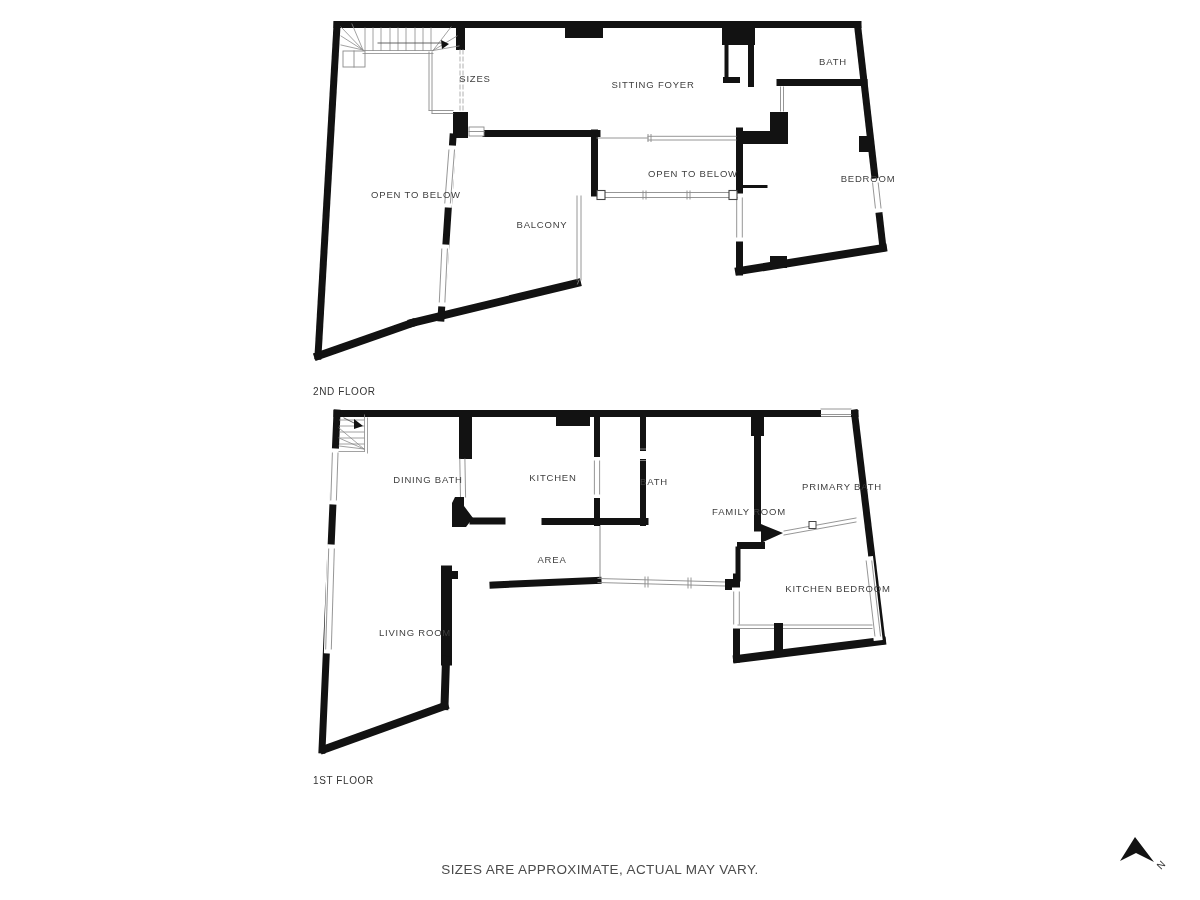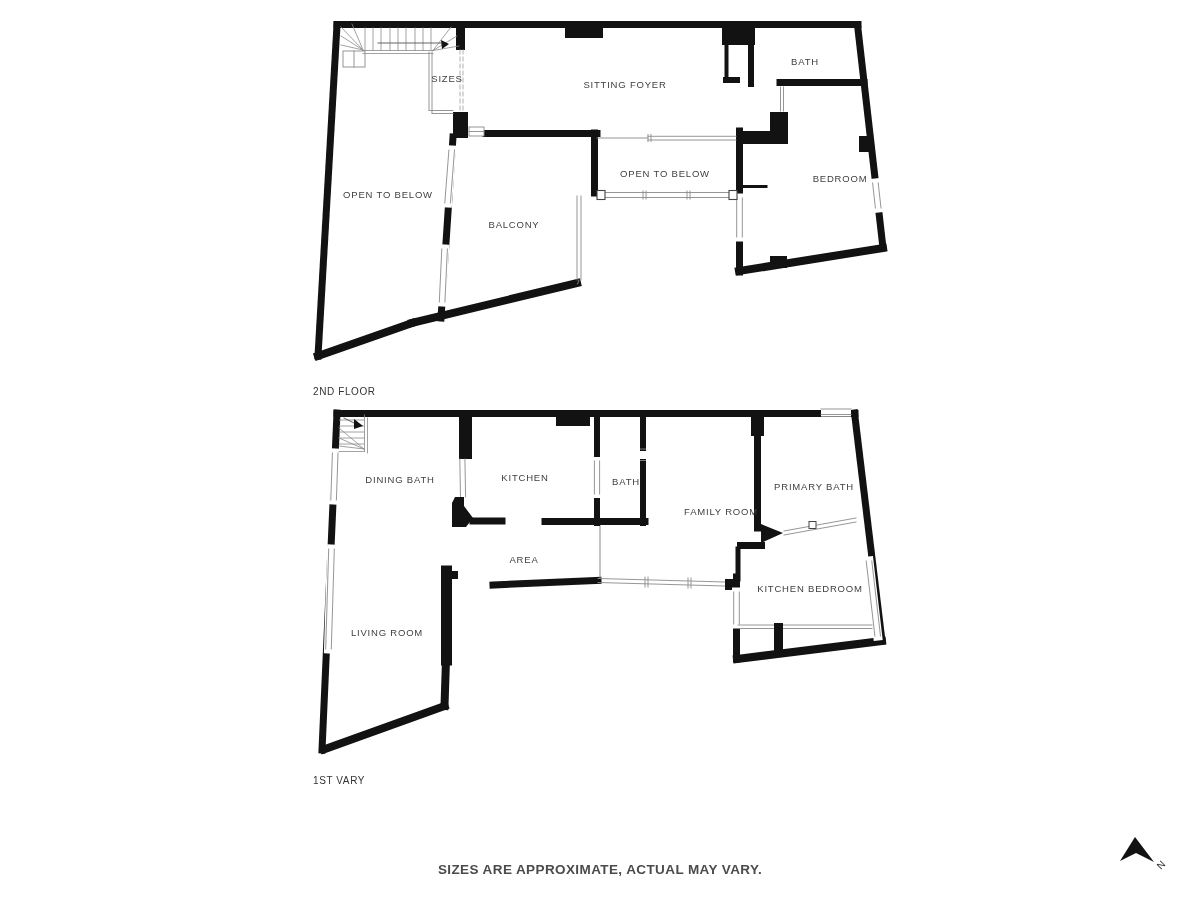--- a/index.html
+++ b/index.html
@@ -3,29 +3,29 @@
 <meta charset="utf-8">
 <style>
   html,body{margin:0;padding:0;background:#ffffff;}
   body{width:1200px;height:900px;position:relative;overflow:hidden;
        font-family:"Liberation Sans", sans-serif;}
   .stage{position:absolute;inset:0;width:1200px;height:900px;}
   svg.plan{position:absolute;left:0;top:0;}
   .room-label{
     position:absolute;transform:translate(-50%,-50%);
     font-size:9.5px;letter-spacing:0.8px;color:#3e3e3e;
-    white-space:nowrap;font-weight:400;
+    white-space:nowrap;font-weight:400;margin-left:28px;
   }
   .floor-label{
     position:absolute;transform:translate(0,-50%);
     font-size:10px;letter-spacing:0.6px;color:#333333;white-space:nowrap;
   }
   .footer-note{
     position:absolute;transform:translate(-50%,-50%);
-    font-size:13.5px;letter-spacing:0.4px;color:#4b4b4b;white-space:nowrap;font-weight:bold;
+    font-size:13.5px;letter-spacing:0.4px;color:#4b4b4b;white-space:nowrap;
   }
 </style>
 </head>
 <body>
 
 <div class="stage">
 
   <svg class="plan" width="1200" height="900" viewBox="0 0 1200 900">
 
     <g stroke="#121212" fill="none" stroke-linecap="square">
@@ -186,17 +186,17 @@
   <div class="room-label" style="left:400px;top:479px">DINING BATH</div>
   <div class="room-label" style="left:525px;top:477px">KITCHEN</div>
   <div class="room-label" style="left:626px;top:481px">BATH</div>
   <div class="room-label" style="left:721px;top:511px">FAMILY ROOM</div>
   <div class="room-label" style="left:814px;top:486px">PRIMARY BATH</div>
   <div class="room-label" style="left:524px;top:559px">AREA</div>
   <div class="room-label" style="left:810px;top:588px">KITCHEN BEDROOM</div>
   <div class="room-label" style="left:387px;top:632px">LIVING ROOM</div>
 
   <div class="floor-label" style="left:313px;top:391px">2ND FLOOR</div>
-  <div class="floor-label" style="left:313px;top:780px">1ST VARY</div>
+  <div class="floor-label" style="left:313px;top:780px">1ST FLOOR</div>
 
   <div class="footer-note" style="left:600px;top:869px">SIZES ARE APPROXIMATE, ACTUAL MAY VARY.</div>
 
 </div>
 
 </body></html>

